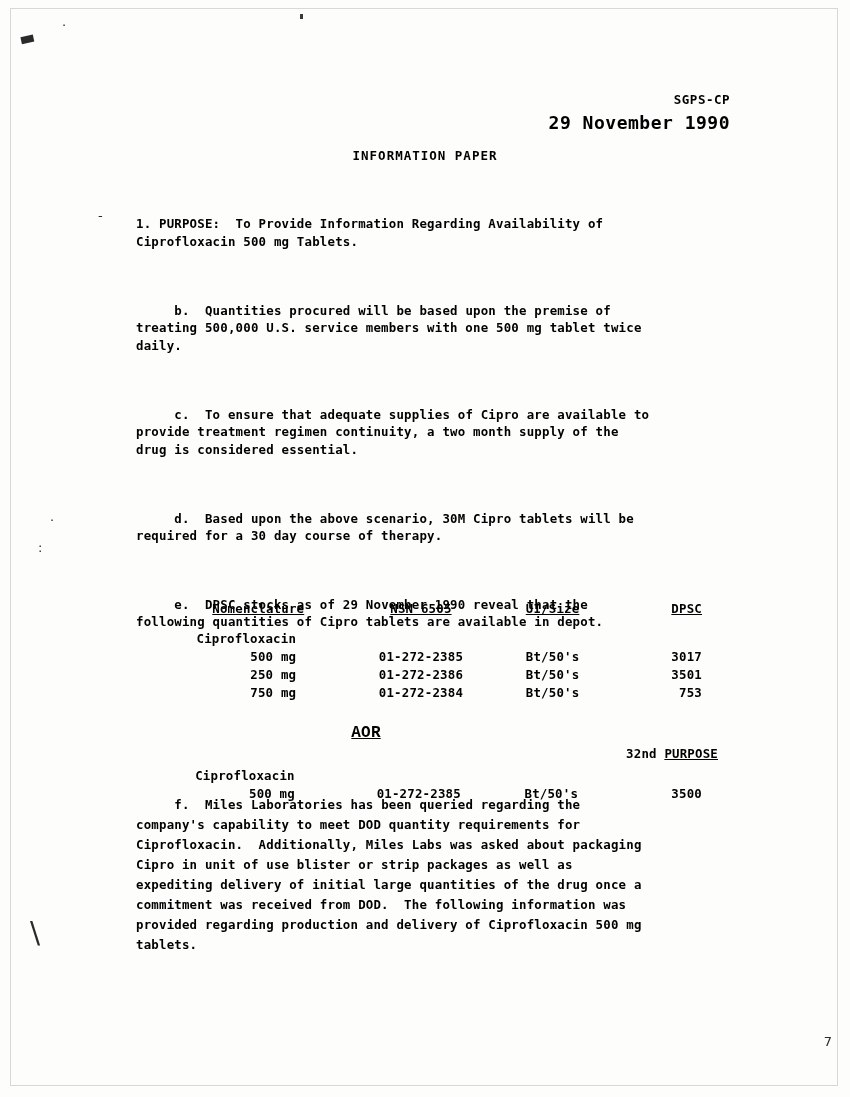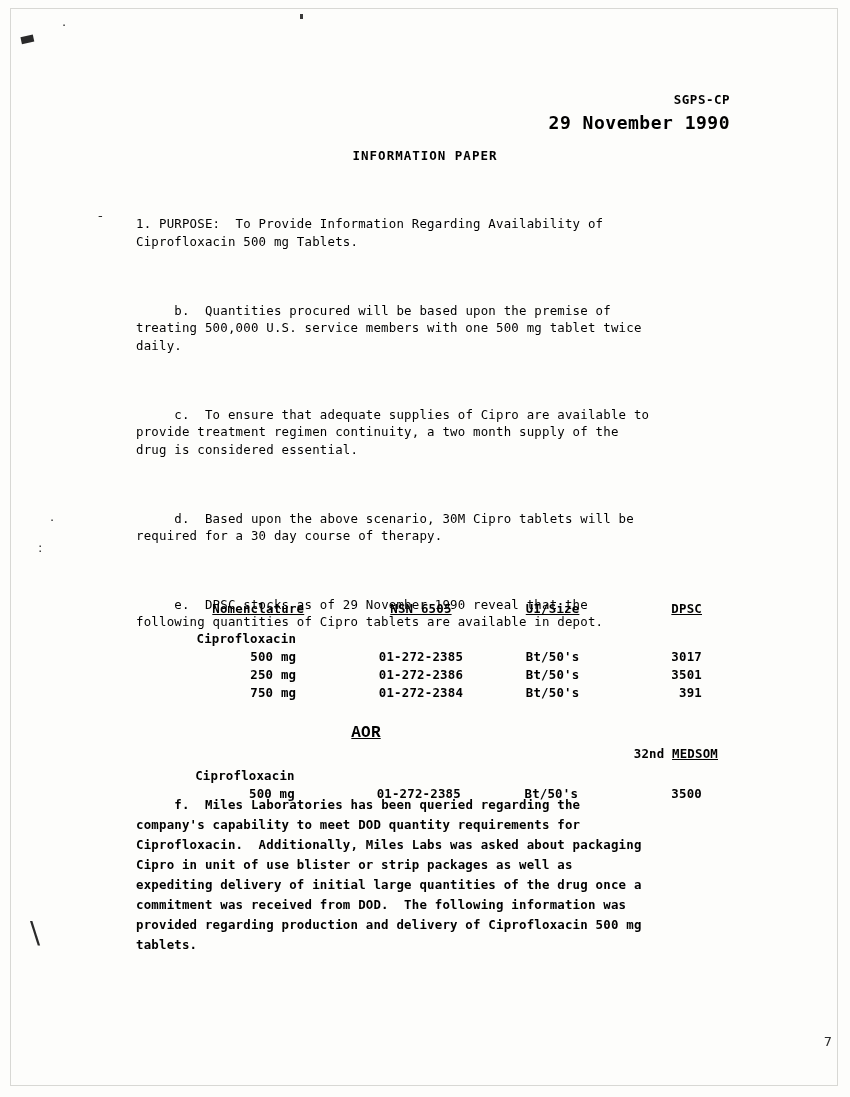--- a/index.html
+++ b/index.html
@@ -66,21 +66,21 @@
   }
   .body-text {
     position: absolute;
     left: 136px;
     top: 180px;
     width: 600px;
     font-size: 12.4px;
     line-height: 17.6px;
     letter-spacing: 0.2px;
     white-space: pre-wrap;
-    font-weight: normal;
+    font-weight: bold;
   }
   .para {
     margin: 0 0 16px 0;
     white-space: pre-wrap;
   }
   .para:last-child { margin-bottom: 0; }
 
   
   .table-block {
     position: absolute;
@@ -217,28 +217,28 @@
           <tr>
             <td class="col-nom strength">250 mg</td>
             <td class="col-nsn">01-272-2386</td>
             <td class="col-ui">Bt/50's</td>
             <td class="col-dpsc">3501</td>
           </tr>
           <tr>
             <td class="col-nom strength">750 mg</td>
             <td class="col-nsn">01-272-2384</td>
             <td class="col-ui">Bt/50's</td>
-            <td class="col-dpsc">391</td>
+            <td class="col-dpsc">753</td>
           </tr>
         </tbody>
       </table>
 
       <div class="aor-label">AOR</div>
 
-      <div class="medsom-line"><span>32nd </span><span class="ul">MEDSOM</span></div>
+      <div class="medsom-line"><span>32nd </span><span class="ul">PURPOSE</span></div>
 
       <table class="dpsc">
         <tbody>
           <tr>
             <td class="col-nom drug-name">Ciprofloxacin</td>
             <td class="col-nsn"></td>
               <td class="col-ui"></td>
               <td class="col-dpsc"></td>
           </tr>
           <tr>

